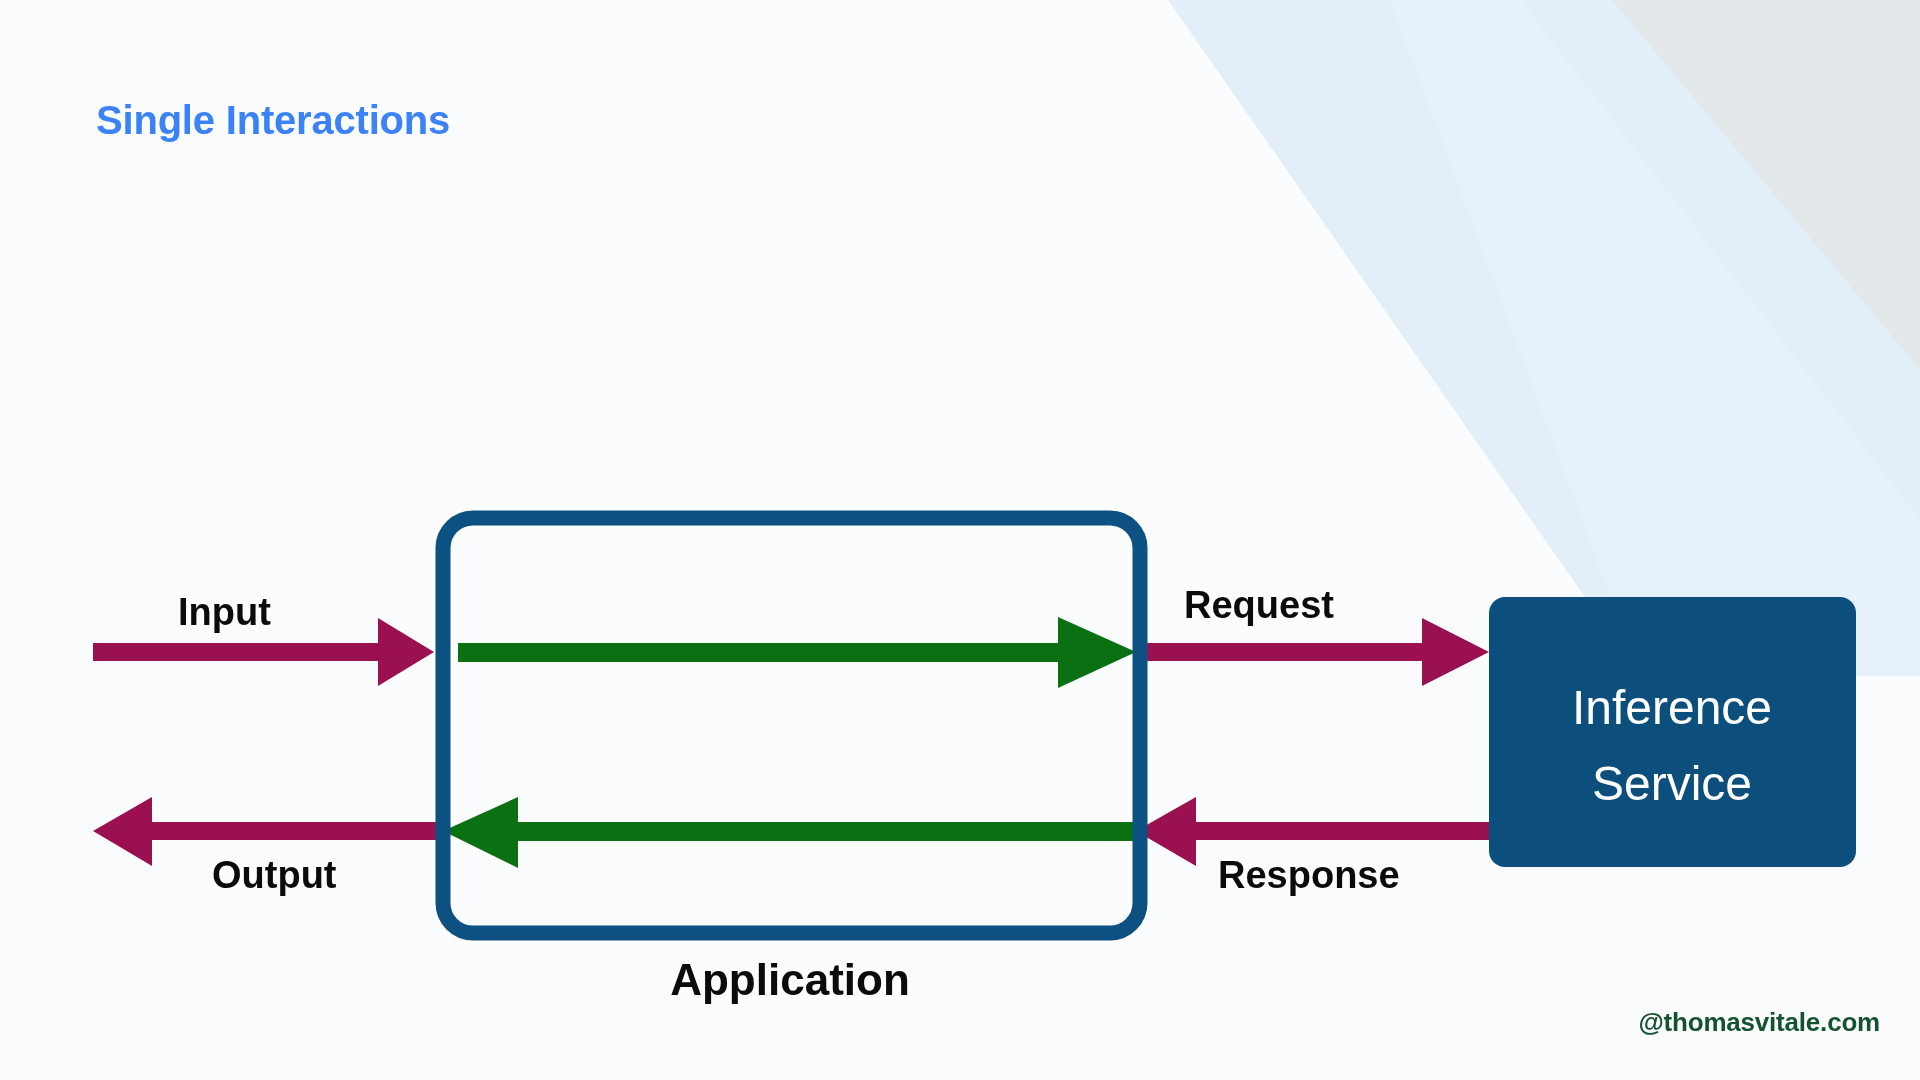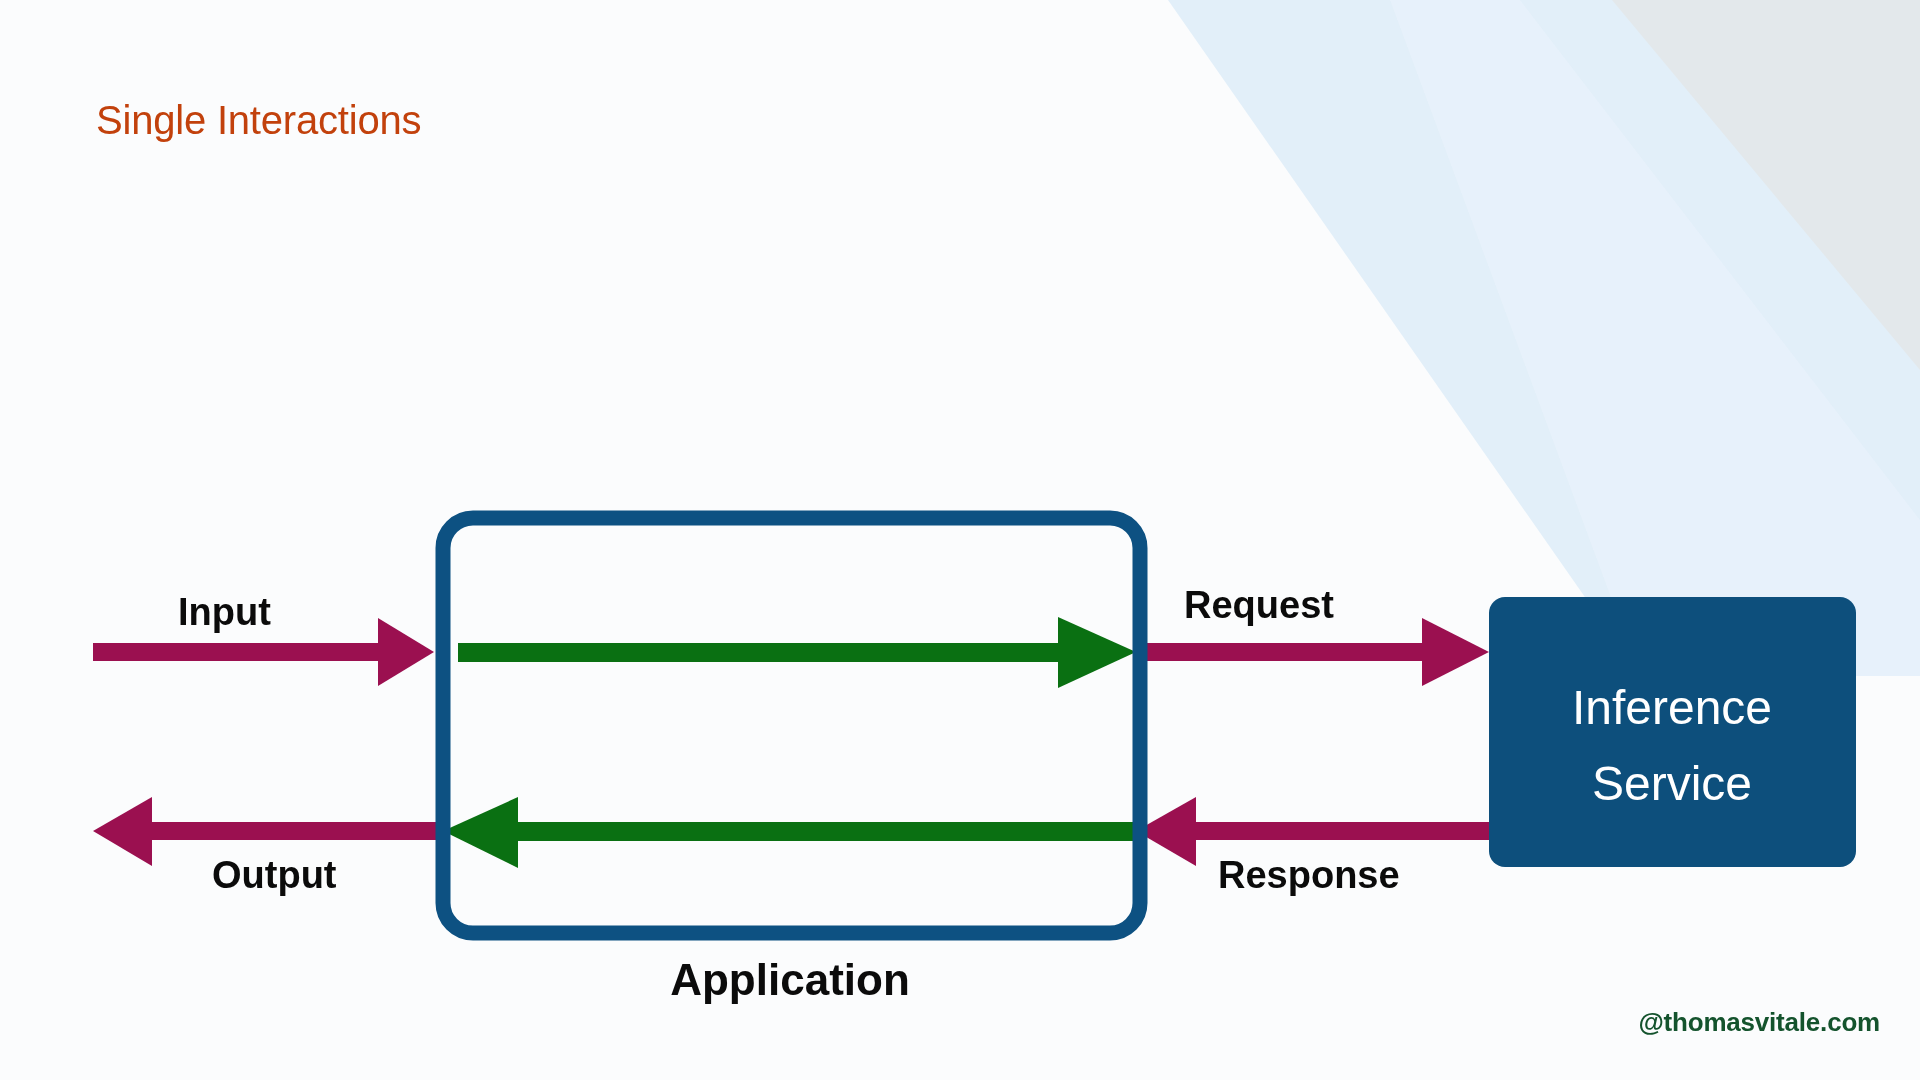--- a/index.html
+++ b/index.html
@@ -32,22 +32,22 @@
   }
   #page-title {
     font-size: 66px;
     font-weight: bold;
     line-height: 1.0;
     letter-spacing: -0.5px;
     margin: 0;
   }
   #page-subtitle {
     font-size: 40px;
-    font-weight: normal;
-    color: #c2410c;
+    font-weight: bold;
+    color: #3b82f6;
     line-height: 1.0;
     margin: 22px 0 0 0;
     letter-spacing: -0.2px;
   }
 
   
   #diagram-svg {
     position: absolute;
     left: 0;
     top: 0;

